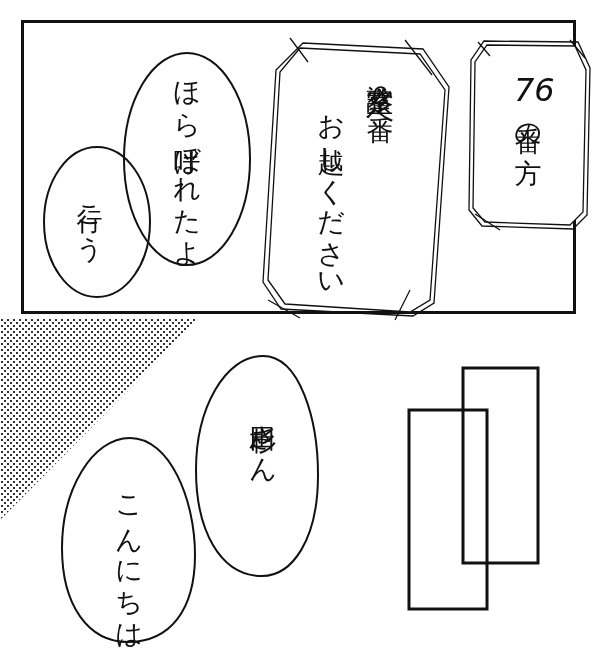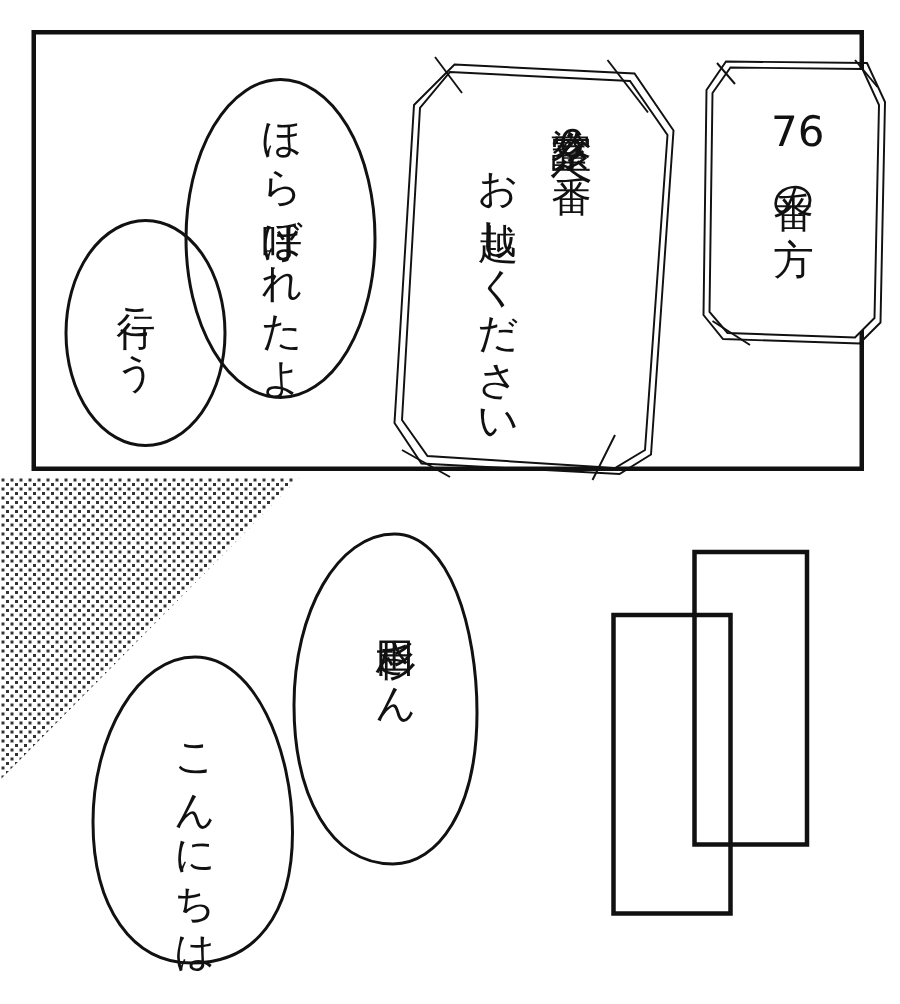--- a/index.html
+++ b/index.html
@@ -46,21 +46,21 @@
     <line x1="475" y1="214" x2="500" y2="230"></line>
   </g>
 </svg>
 
 <div class="vtext" style="left:174px; top:62px; font-size:27px; letter-spacing:1px;">ほら呼ばれたよ</div>
 <div class="vtext" style="left:77px; top:188px; font-size:26px;">行こう</div>
 
 <div class="vtext" style="left:367px; top:64px; font-size:27px; letter-spacing:1px;">診察室６番へ</div>
 <div class="vtext" style="left:318px; top:95px; font-size:27px; letter-spacing:1px;">お越しください</div>
 
-<div class="vtext" style="left:514px; top:74px; font-size:28px; writing-mode:horizontal-tb;">76</div>
+<div class="vtext" style="left:514px; top:74px; font-size:32px; writing-mode:horizontal-tb;font-style:italic;">76</div>
 <div class="vtext" style="left:515px; top:106px; font-size:27px;">番の方</div>
 
 <svg class="layer" width="600" height="669" viewBox="0 0 600 669">
 
   <path d="M263,356 C300,356 318,420 318,475 C318,540 292,576 262,576 C220,576 196,530 196,470 C196,408 225,356 263,356 Z" fill="#fff" stroke="#111" stroke-width="2"></path>
 
   <path d="M130,438 C170,438 195,500 195,555 C195,610 170,642 128,642 C88,642 62,605 62,548 C62,490 92,438 130,438 Z" fill="#fff" stroke="#111" stroke-width="2"></path>
 
   <rect x="463" y="368" width="75" height="195" fill="none" stroke="#111" stroke-width="3"></rect>
   <rect x="409" y="410" width="78" height="199" fill="none" stroke="#111" stroke-width="3"></rect>

